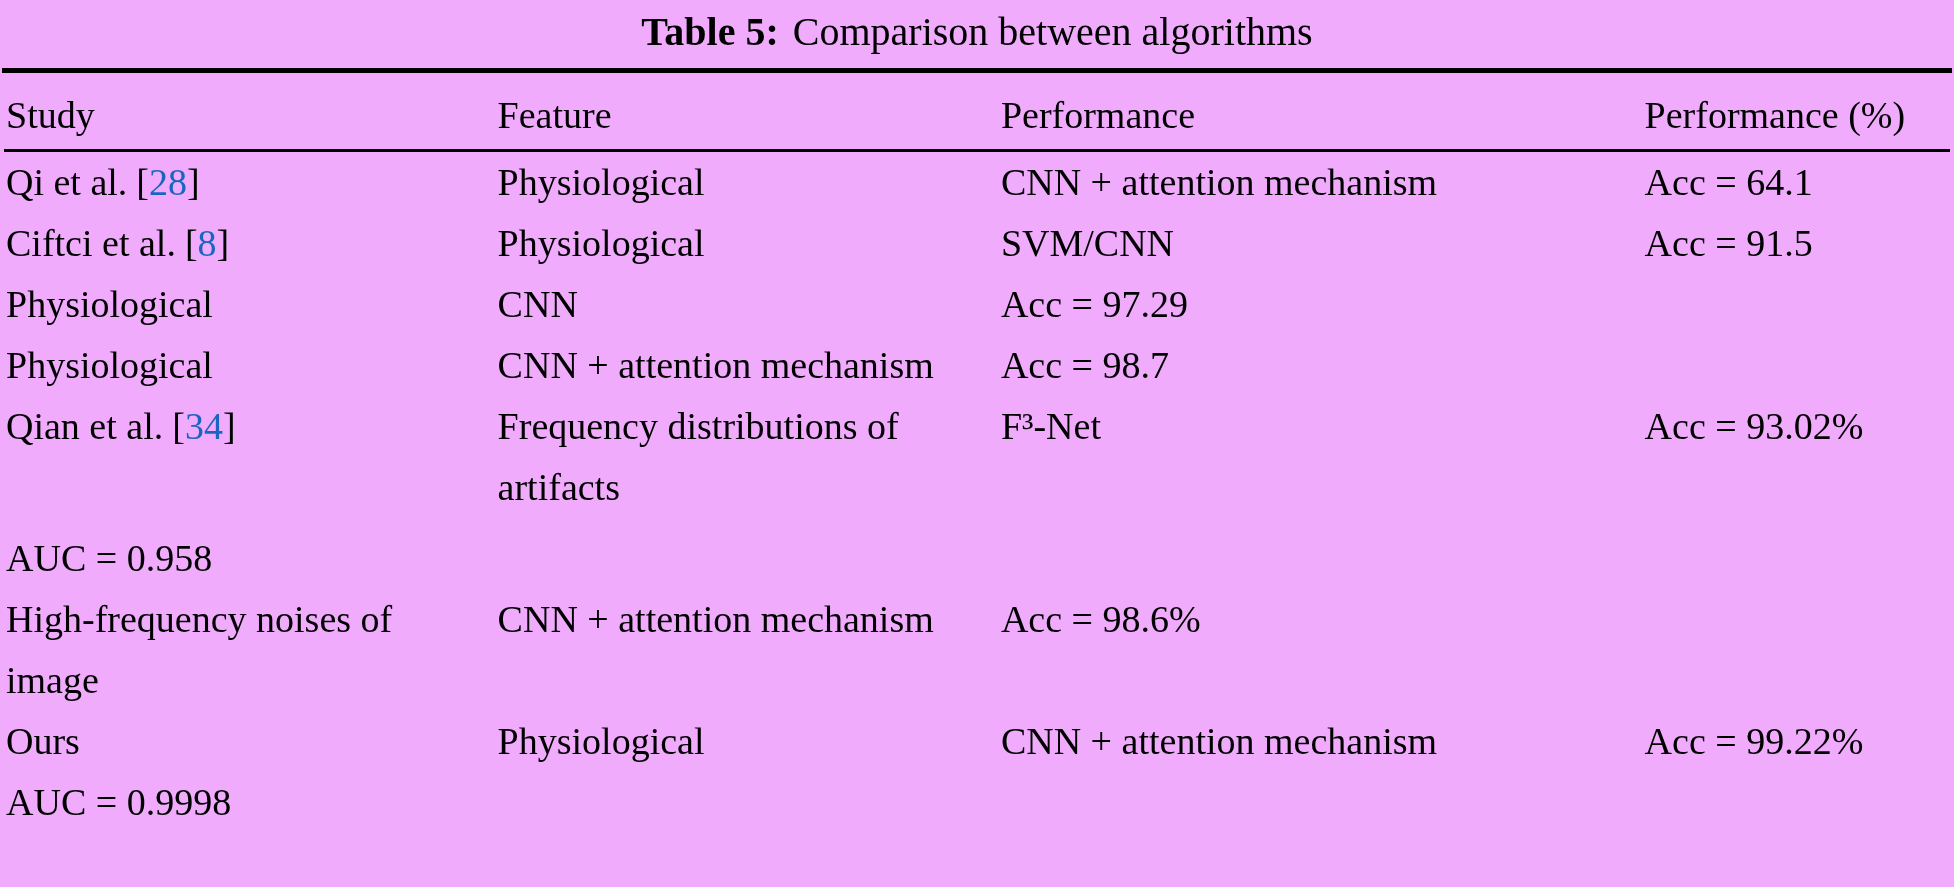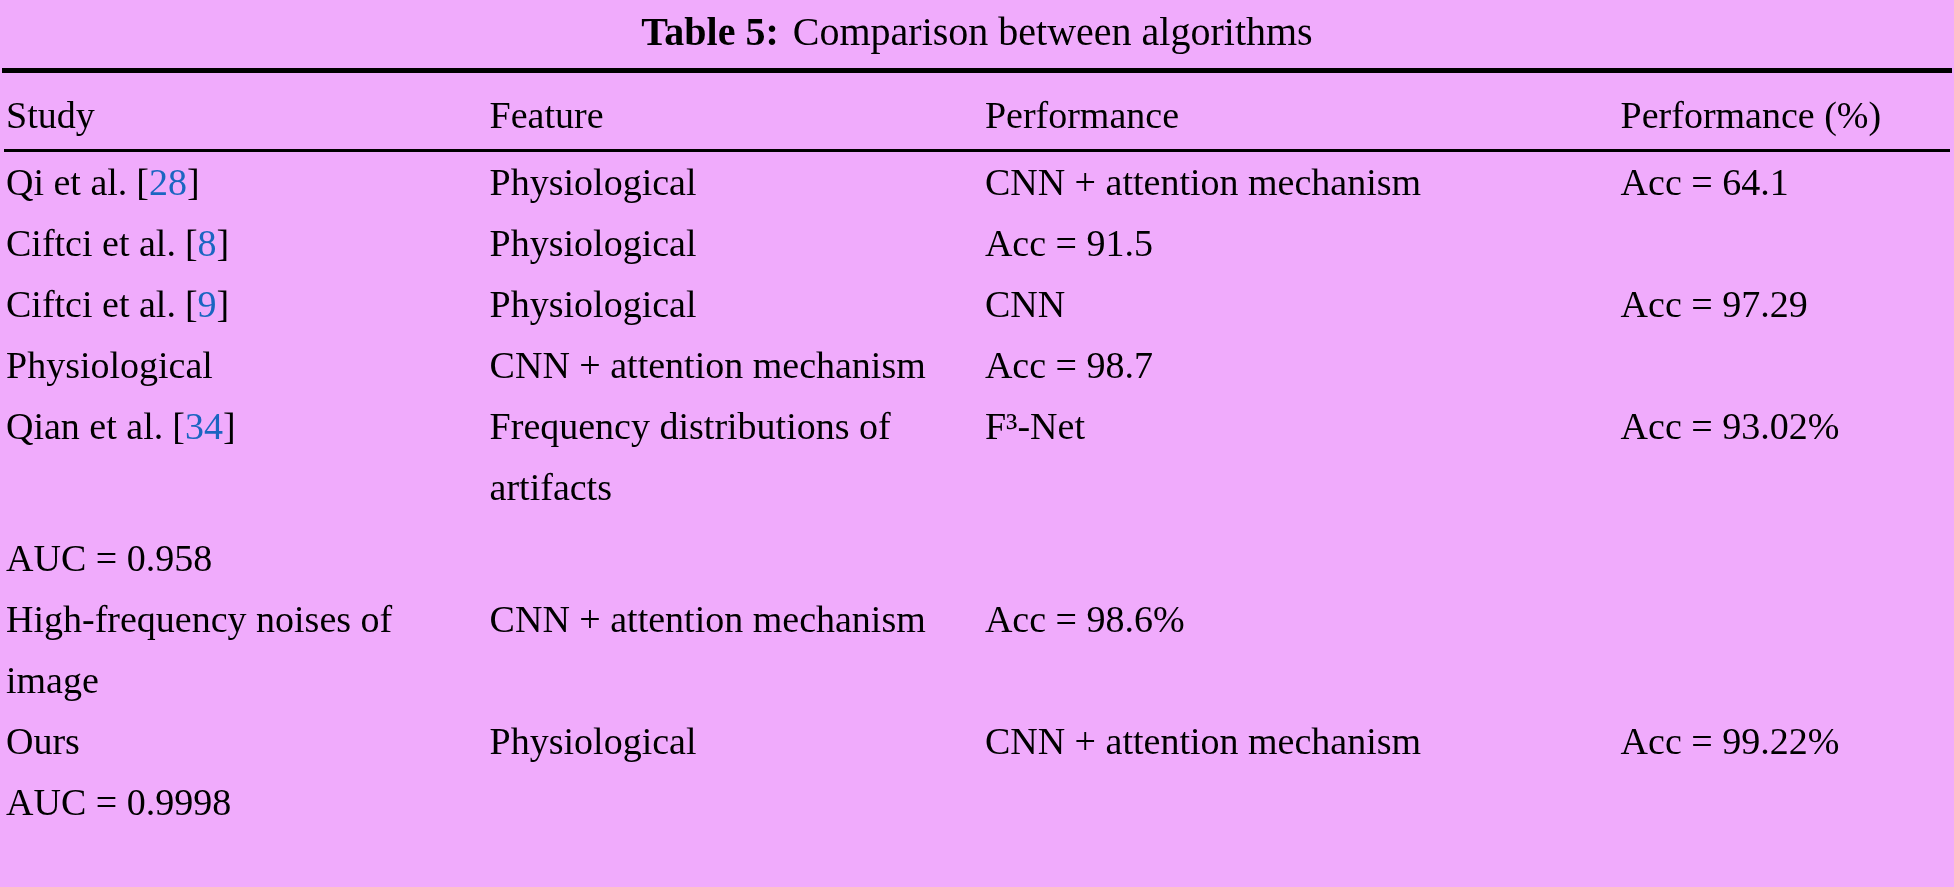--- a/index.html
+++ b/index.html
@@ -42,20 +42,21 @@
     background: #000000;
     margin: 0 2px;
   }
   .tbl {
     margin: 0 2px;
   }
   .row-grid {
     display: grid;
     grid-template-columns: 24.8% 25.4% 32.6% 17.2%;
     align-items: start;
+    gap: 8px;
   }
   .header-row {
     padding-top: 10px;
     padding-bottom: 2px;
   }
   .cell {
     line-height: 61px;
     padding-left: 4px;
     padding-right: 10px;
   }
@@ -111,30 +112,28 @@
     </div>
 
   </div>
 
   <div class="body-row">
     <div class="row-grid">
       <div class="cell">
         <span>Ciftci et al.</span><span class="cite"><span>[</span><span class="citenum">8</span><span>]</span></span>
       </div>
       <div class="cell">Physiological</div>
+      <div class="cell">SVM/CNN</div>
       <div class="cell">Acc = 91.5</div>
     </div>
 
   </div>
 
   <div class="body-row">
     <div class="row-grid">
-      <div class="cell">
-        <span>Ciftci et al.</span><span class="cite"><span>[</span><span class="citenum">9</span><span>]</span></span>
-      </div>
       <div class="cell">Physiological</div>
       <div class="cell">CNN</div>
       <div class="cell">Acc = 97.29</div>
     </div>
 
   </div>
 
   <div class="body-row">
     <div class="row-grid">
       <div class="cell">Physiological</div>

